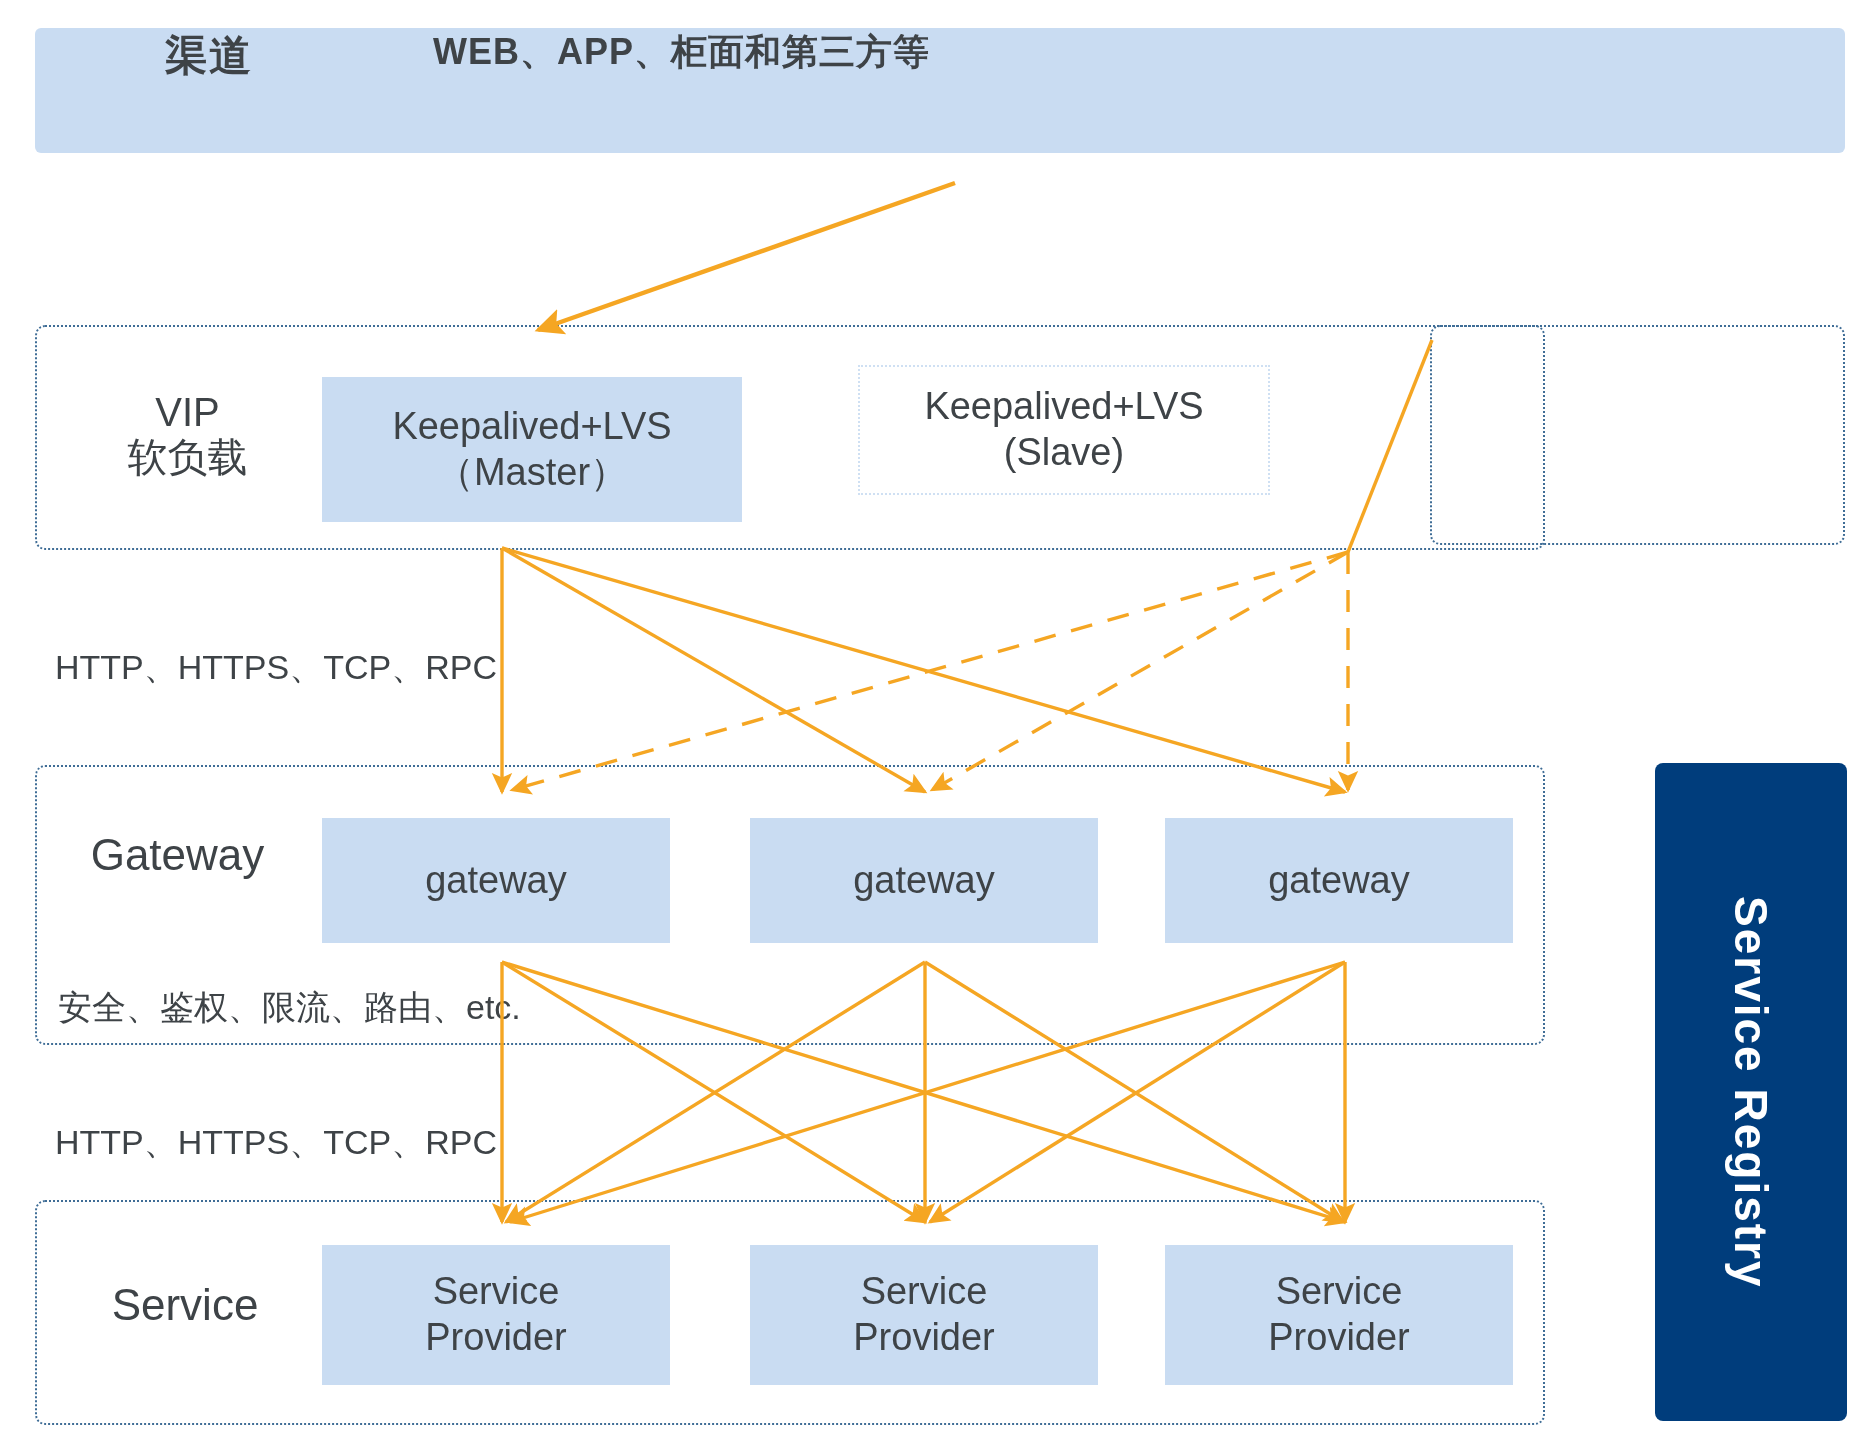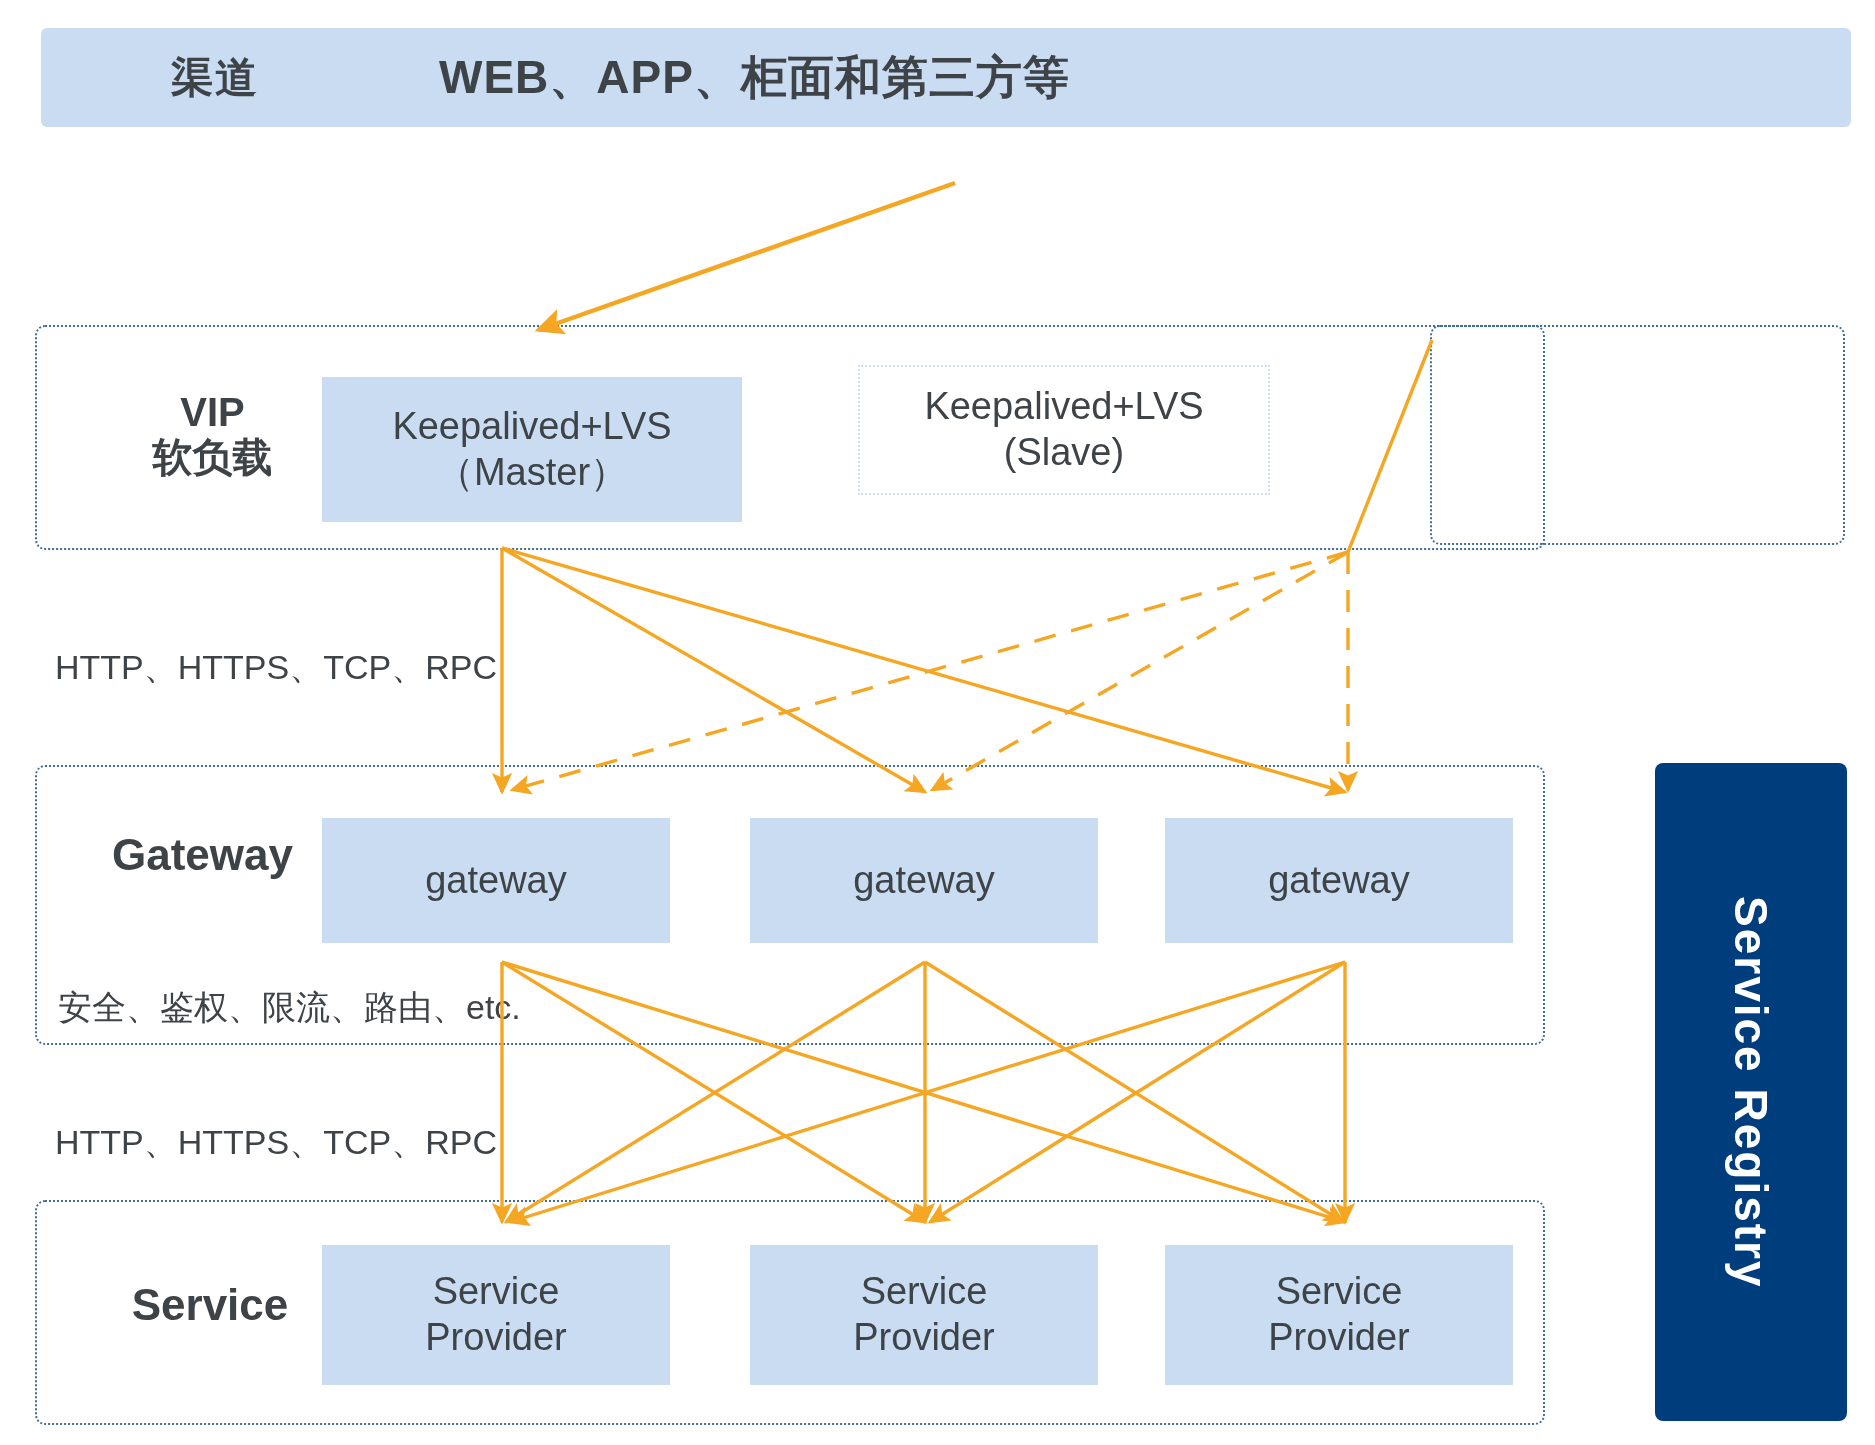--- a/index.html
+++ b/index.html
@@ -14,61 +14,59 @@
     position: relative;
     width: 1875px;
     height: 1445px;
     background: #ffffff;
     overflow: hidden;
   }
   .abs { position: absolute; box-sizing: border-box; }
 
   
   #channel-banner {
-    left: 41px; top: 28px; width: 1810px; height: 99px;
+    left: 35px; top: 28px; width: 1810px; height: 125px;
     background: #c9dcf2;
     border-radius: 6px;
     display: flex;
-    align-items: center;
   }
   #channel-label {
     margin-left: 130px;
     font-size: 42px;
     font-weight: bold;
     color: #3e4347;
     letter-spacing: 2px;
   }
   #channel-value {
     margin-left: 180px;
-    font-size: 46px;
+    font-size: 36px;
     font-weight: bold;
     color: #3e4347;
     letter-spacing: 1px;
   }
 
   
   .layer-box {
     border: 2px dotted #3f6d96;
     border-radius: 10px;
     background: transparent;
   }
   #vip-layer   { left: 35px;  top: 325px;  width: 1510px; height: 225px; }
   #gateway-layer { left: 35px; top: 765px; width: 1510px; height: 280px; }
   #service-layer { left: 35px; top: 1200px; width: 1510px; height: 225px; }
   #hw-layer    { left: 1430px; top: 325px; width: 415px; height: 220px; }
 
   
   .layer-title {
     font-size: 40px;
-    font-weight: bold;
+    font-weight: normal;
     color: #3e4347;
     line-height: 1.12;
     white-space: pre-line;
     text-align: center;
-    margin-left: 25px;
   }
   #vip-title     { left: 95px;  top: 390px;  width: 185px; }
   #gateway-title { left: 60px;  top: 830px;  width: 235px; font-size: 44px; }
   #service-title { left: 70px;  top: 1280px; width: 230px; font-size: 44px; }
 
   
   .node {
     background: #c9dcf2;
     border-radius: 0;
     display: flex;

